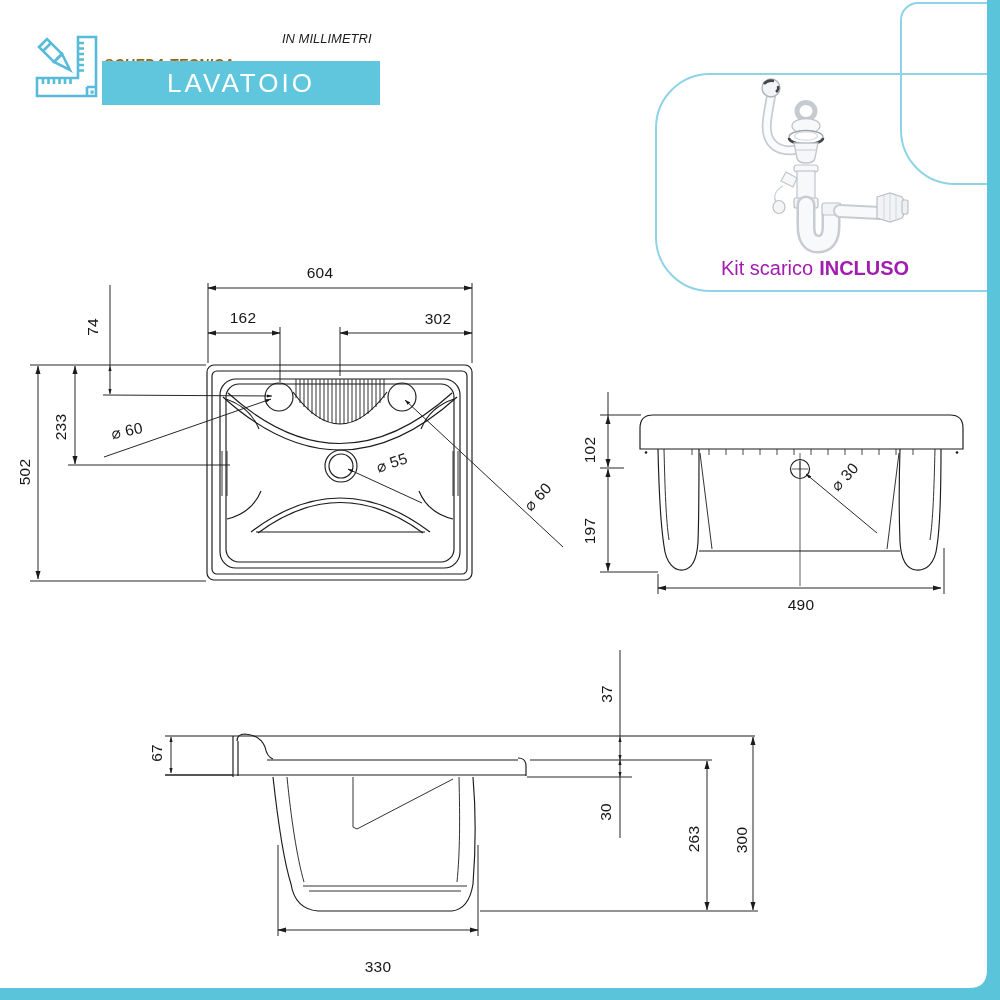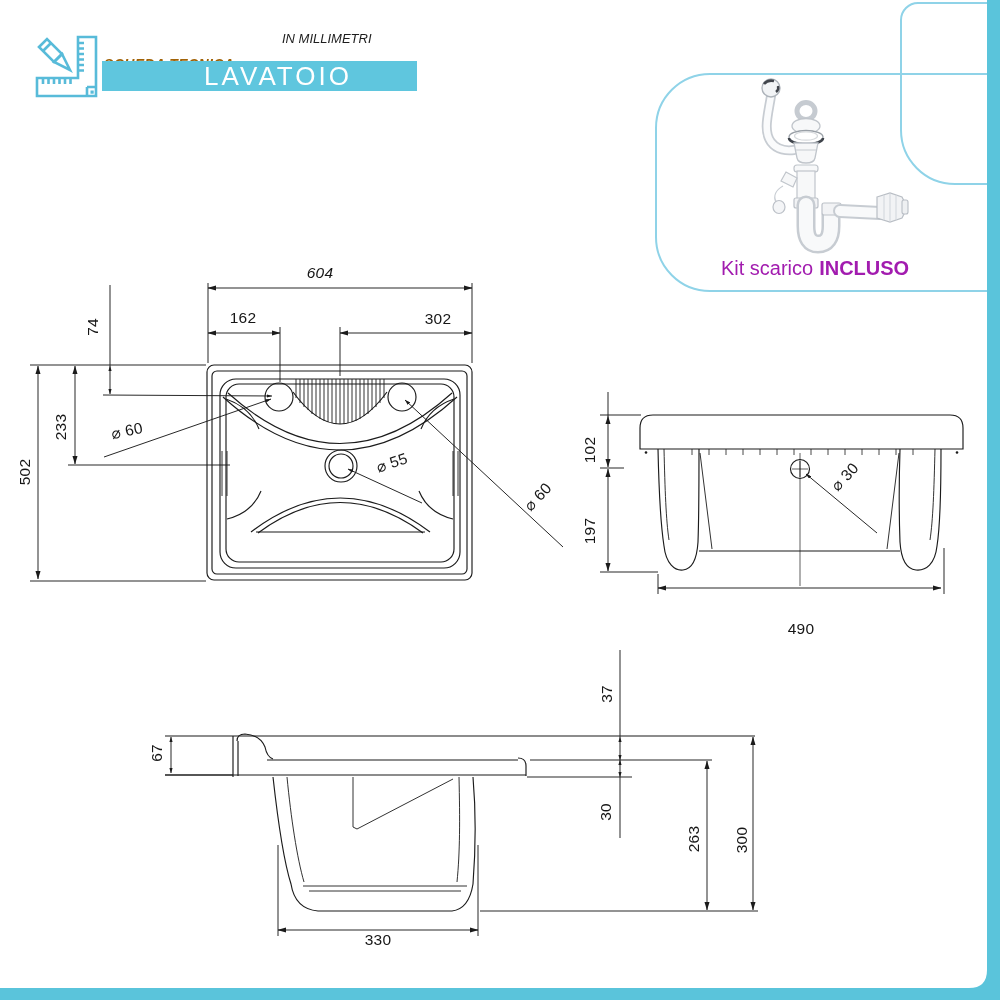--- a/index.html
+++ b/index.html
@@ -11,22 +11,22 @@
   #deco-box{left:900px;top:2px;width:320px;height:179px;border:2px solid #8fd3e8;
             border-radius:18px 0 0 55px;z-index:1;}
   #kit-box{left:655px;top:73px;width:400px;height:215px;border:2px solid #8fd3e8;
            border-radius:55px 0 0 55px;z-index:1;}
 
   
   #app-title{left:104px;top:36px;font-size:14px;font-weight:bold;font-style:italic;
              color:#a16207;letter-spacing:.4px;z-index:4;margin-top:20px;}
   #app-subtitle{left:282px;top:31px;font-size:13px;font-style:italic;font-weight:500;
                 color:#1d1d1d;z-index:4;}
-  #banner{left:102px;top:61px;width:278px;height:30px;background:#5fc6de;z-index:4;
-          display:flex;align-items:center;justify-content:center;padding-left:37px;}
+  #banner{left:102px;top:61px;width:278px;height:44px;background:#5fc6de;z-index:4;
+          display:flex;align-items:center;justify-content:center;}
   #banner span{color:#ffffff;font-size:26px;letter-spacing:3px;font-weight:400;}
 
   
   #kit-caption{left:815px;top:268px;transform:translate(-50%,-50%);font-size:20px;
                color:#a21caf;white-space:nowrap;z-index:3;}
   #kit-caption .bold{font-weight:bold;margin-left:6px;}
 
   
   svg.layer{position:absolute;left:0;top:0;z-index:2;}
   #frame-layer{z-index:5;}
@@ -219,33 +219,33 @@
     <line x1="753" y1="737" x2="753" y2="910" marker-start="url(#mA)" marker-end="url(#mA)"></line>
     <path d="M278,845 V936 M478,845 V936"></path>
     <line x1="278" y1="930" x2="478" y2="930" marker-start="url(#mA)" marker-end="url(#mA)"></line>
   </g>
 </svg>
 
 <svg class="layer" id="frame-layer" width="1000" height="1000" viewBox="0 0 1000 1000">
   <path d="M987,0 H1000 V1000 H0 V988 H969 Q987,988 987,970 Z" fill="#5ac4db"></path>
 </svg>
 
-<div class="dimlabel" style="left:320px;top:273px;font-style:italic;">604</div>
+<div class="dimlabel" style="left:320px;top:273px;">604</div>
 <div class="dimlabel" style="left:243px;top:318px;">162</div>
 <div class="dimlabel" style="left:404px;top:319px;margin-left:34px;">302</div>
 <div class="dimlabel r90" style="left:93px;top:327px;">74</div>
 <div class="dimlabel r90" style="left:61px;top:427px;">233</div>
 <div class="dimlabel r90" style="left:25px;top:472px;">502</div>
 <div class="dimlabel r12" style="left:127px;top:431px;">⌀ 60</div>
 <div class="dimlabel r18" style="left:392px;top:463px;">⌀ 55</div>
 <div class="dimlabel r47" style="left:538px;top:497px;">⌀ 60</div>
 
 <div class="dimlabel r90" style="left:590px;top:450px;">102</div>
 <div class="dimlabel r90" style="left:590px;top:531px;">197</div>
-<div class="dimlabel" style="left:801px;top:629px;">490</div>
+<div class="dimlabel" style="left:801px;top:605px;">490</div>
 <div class="dimlabel r47" style="left:845px;top:477px;">⌀ 30</div>
 
 <div class="dimlabel r90" style="left:157px;top:753px;">67</div>
 <div class="dimlabel r90" style="left:607px;top:694px;">37</div>
 <div class="dimlabel r90" style="left:606px;top:812px;">30</div>
 <div class="dimlabel r90" style="left:694px;top:839px;">263</div>
 <div class="dimlabel r90" style="left:742px;top:840px;">300</div>
-<div class="dimlabel" style="left:378px;top:940px;">330</div>
+<div class="dimlabel" style="left:378px;top:967px;">330</div>
 
 </body></html>

